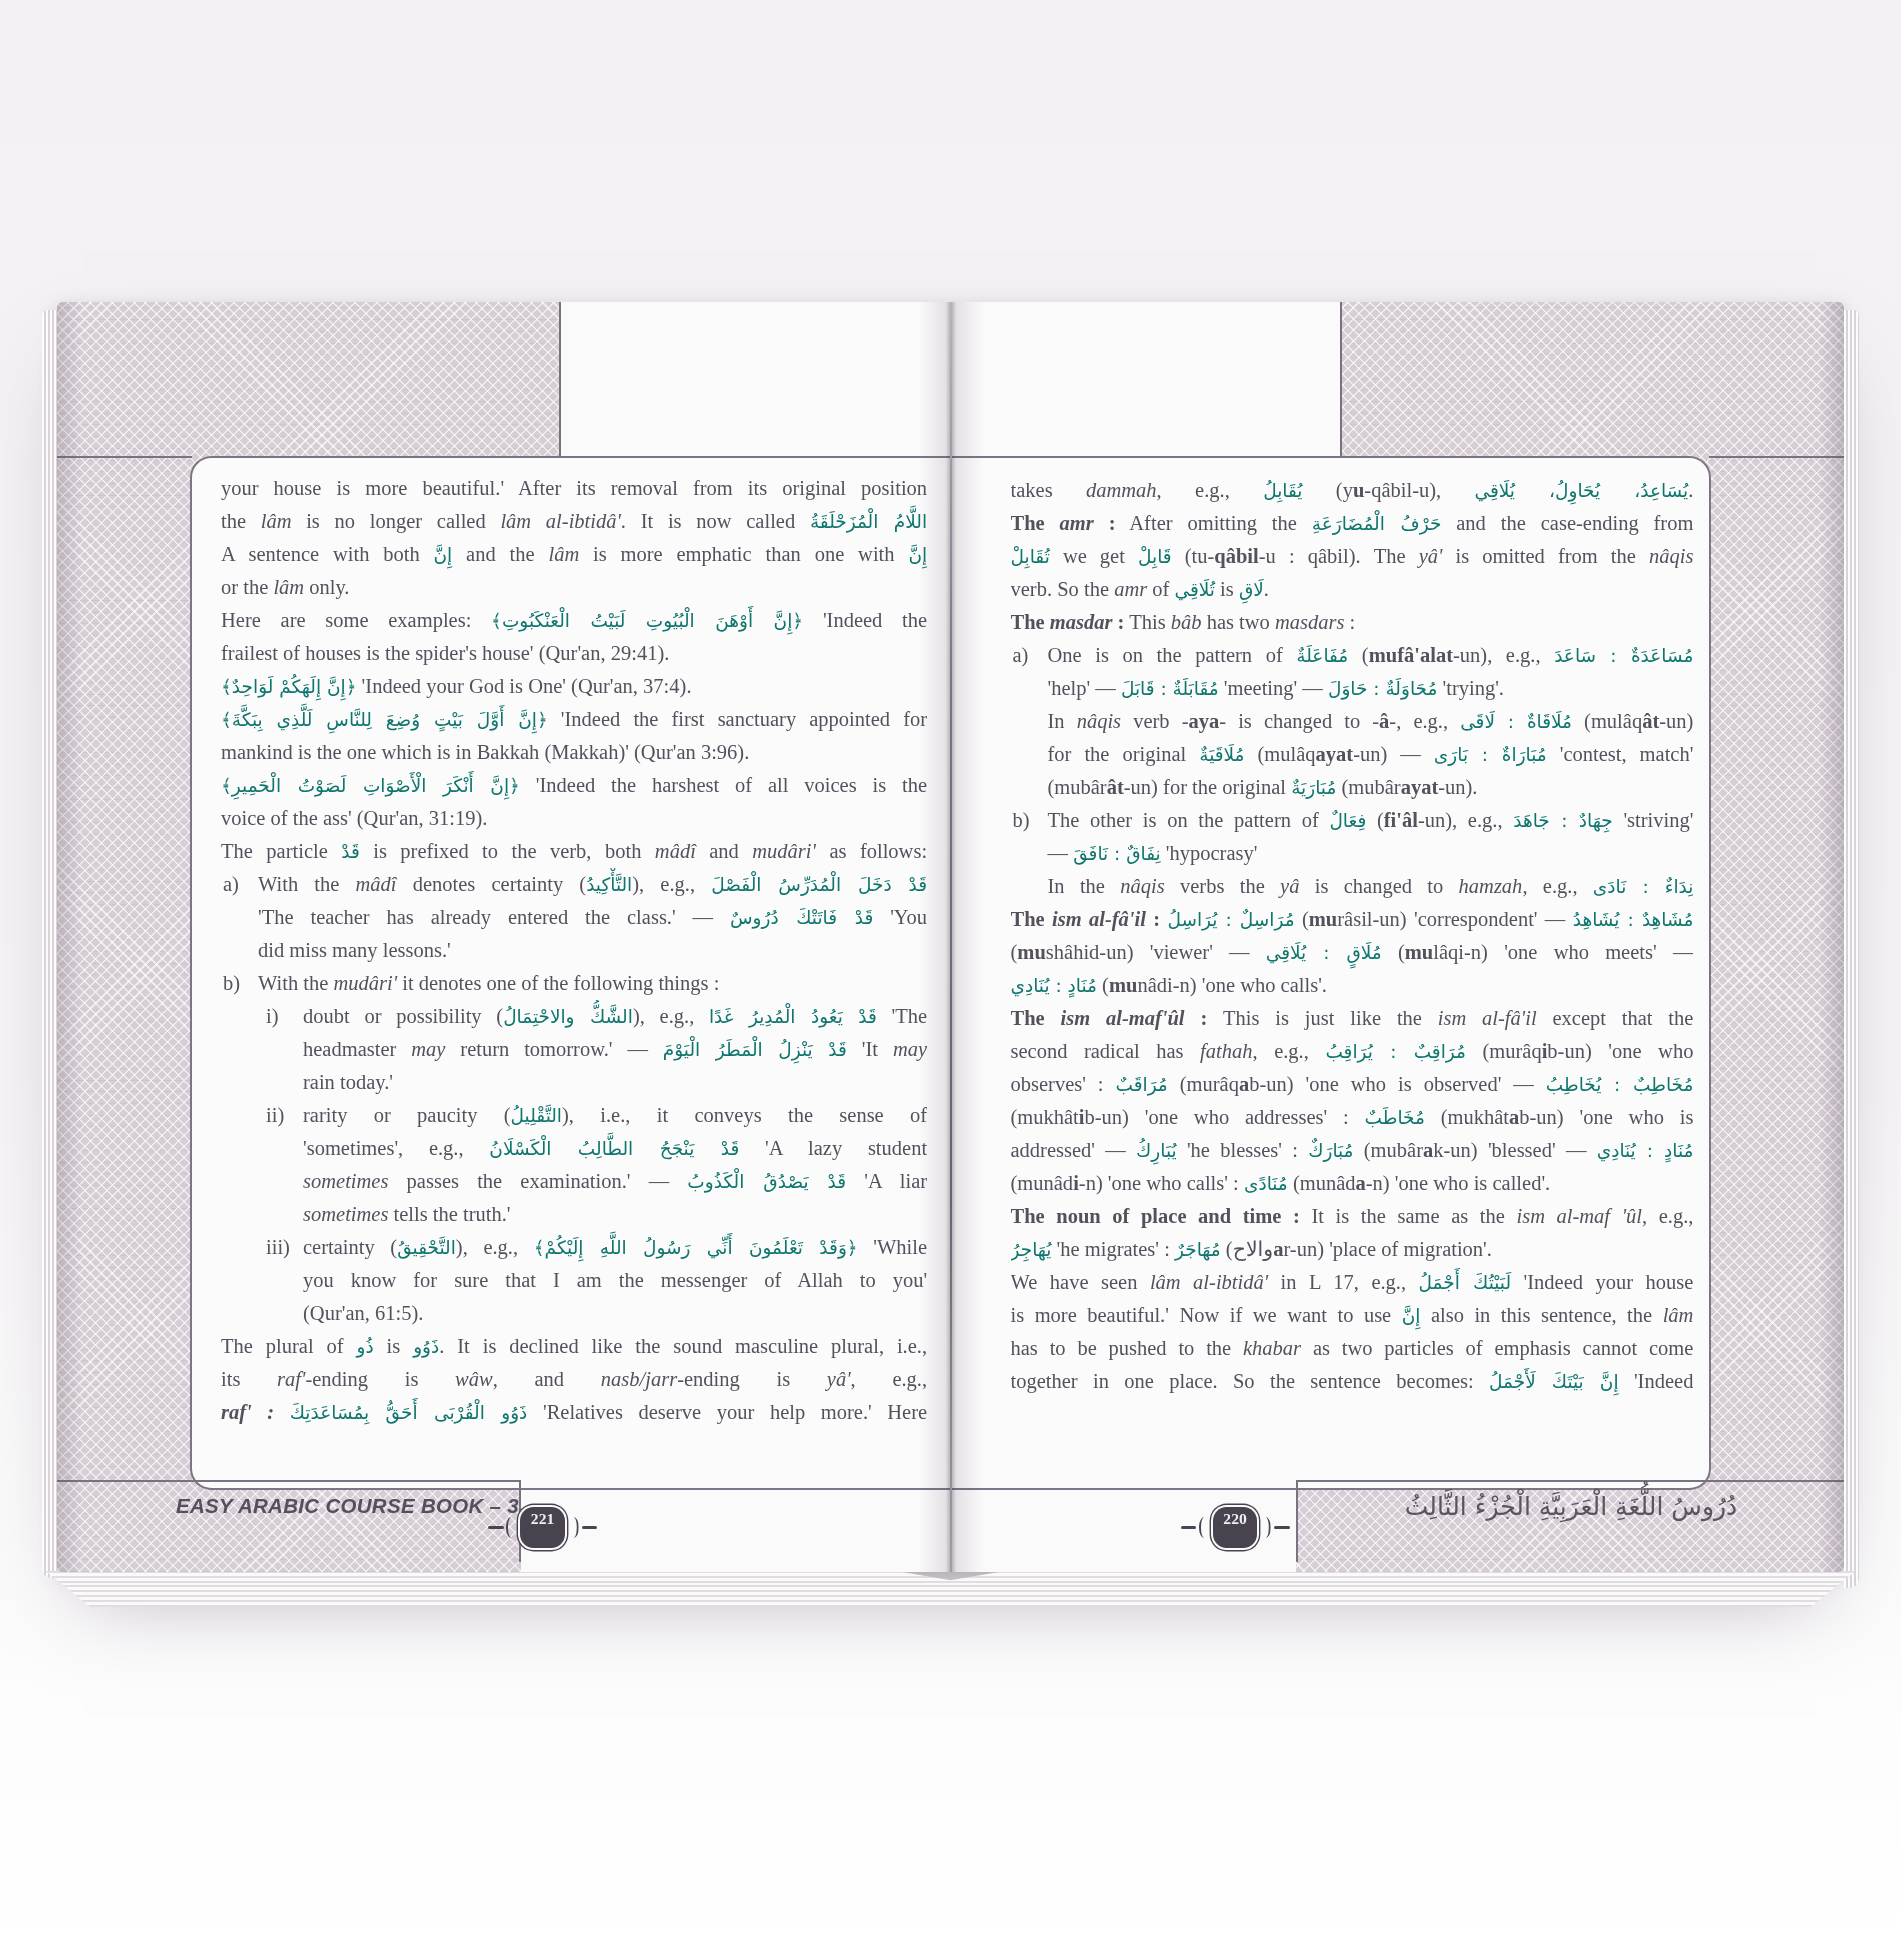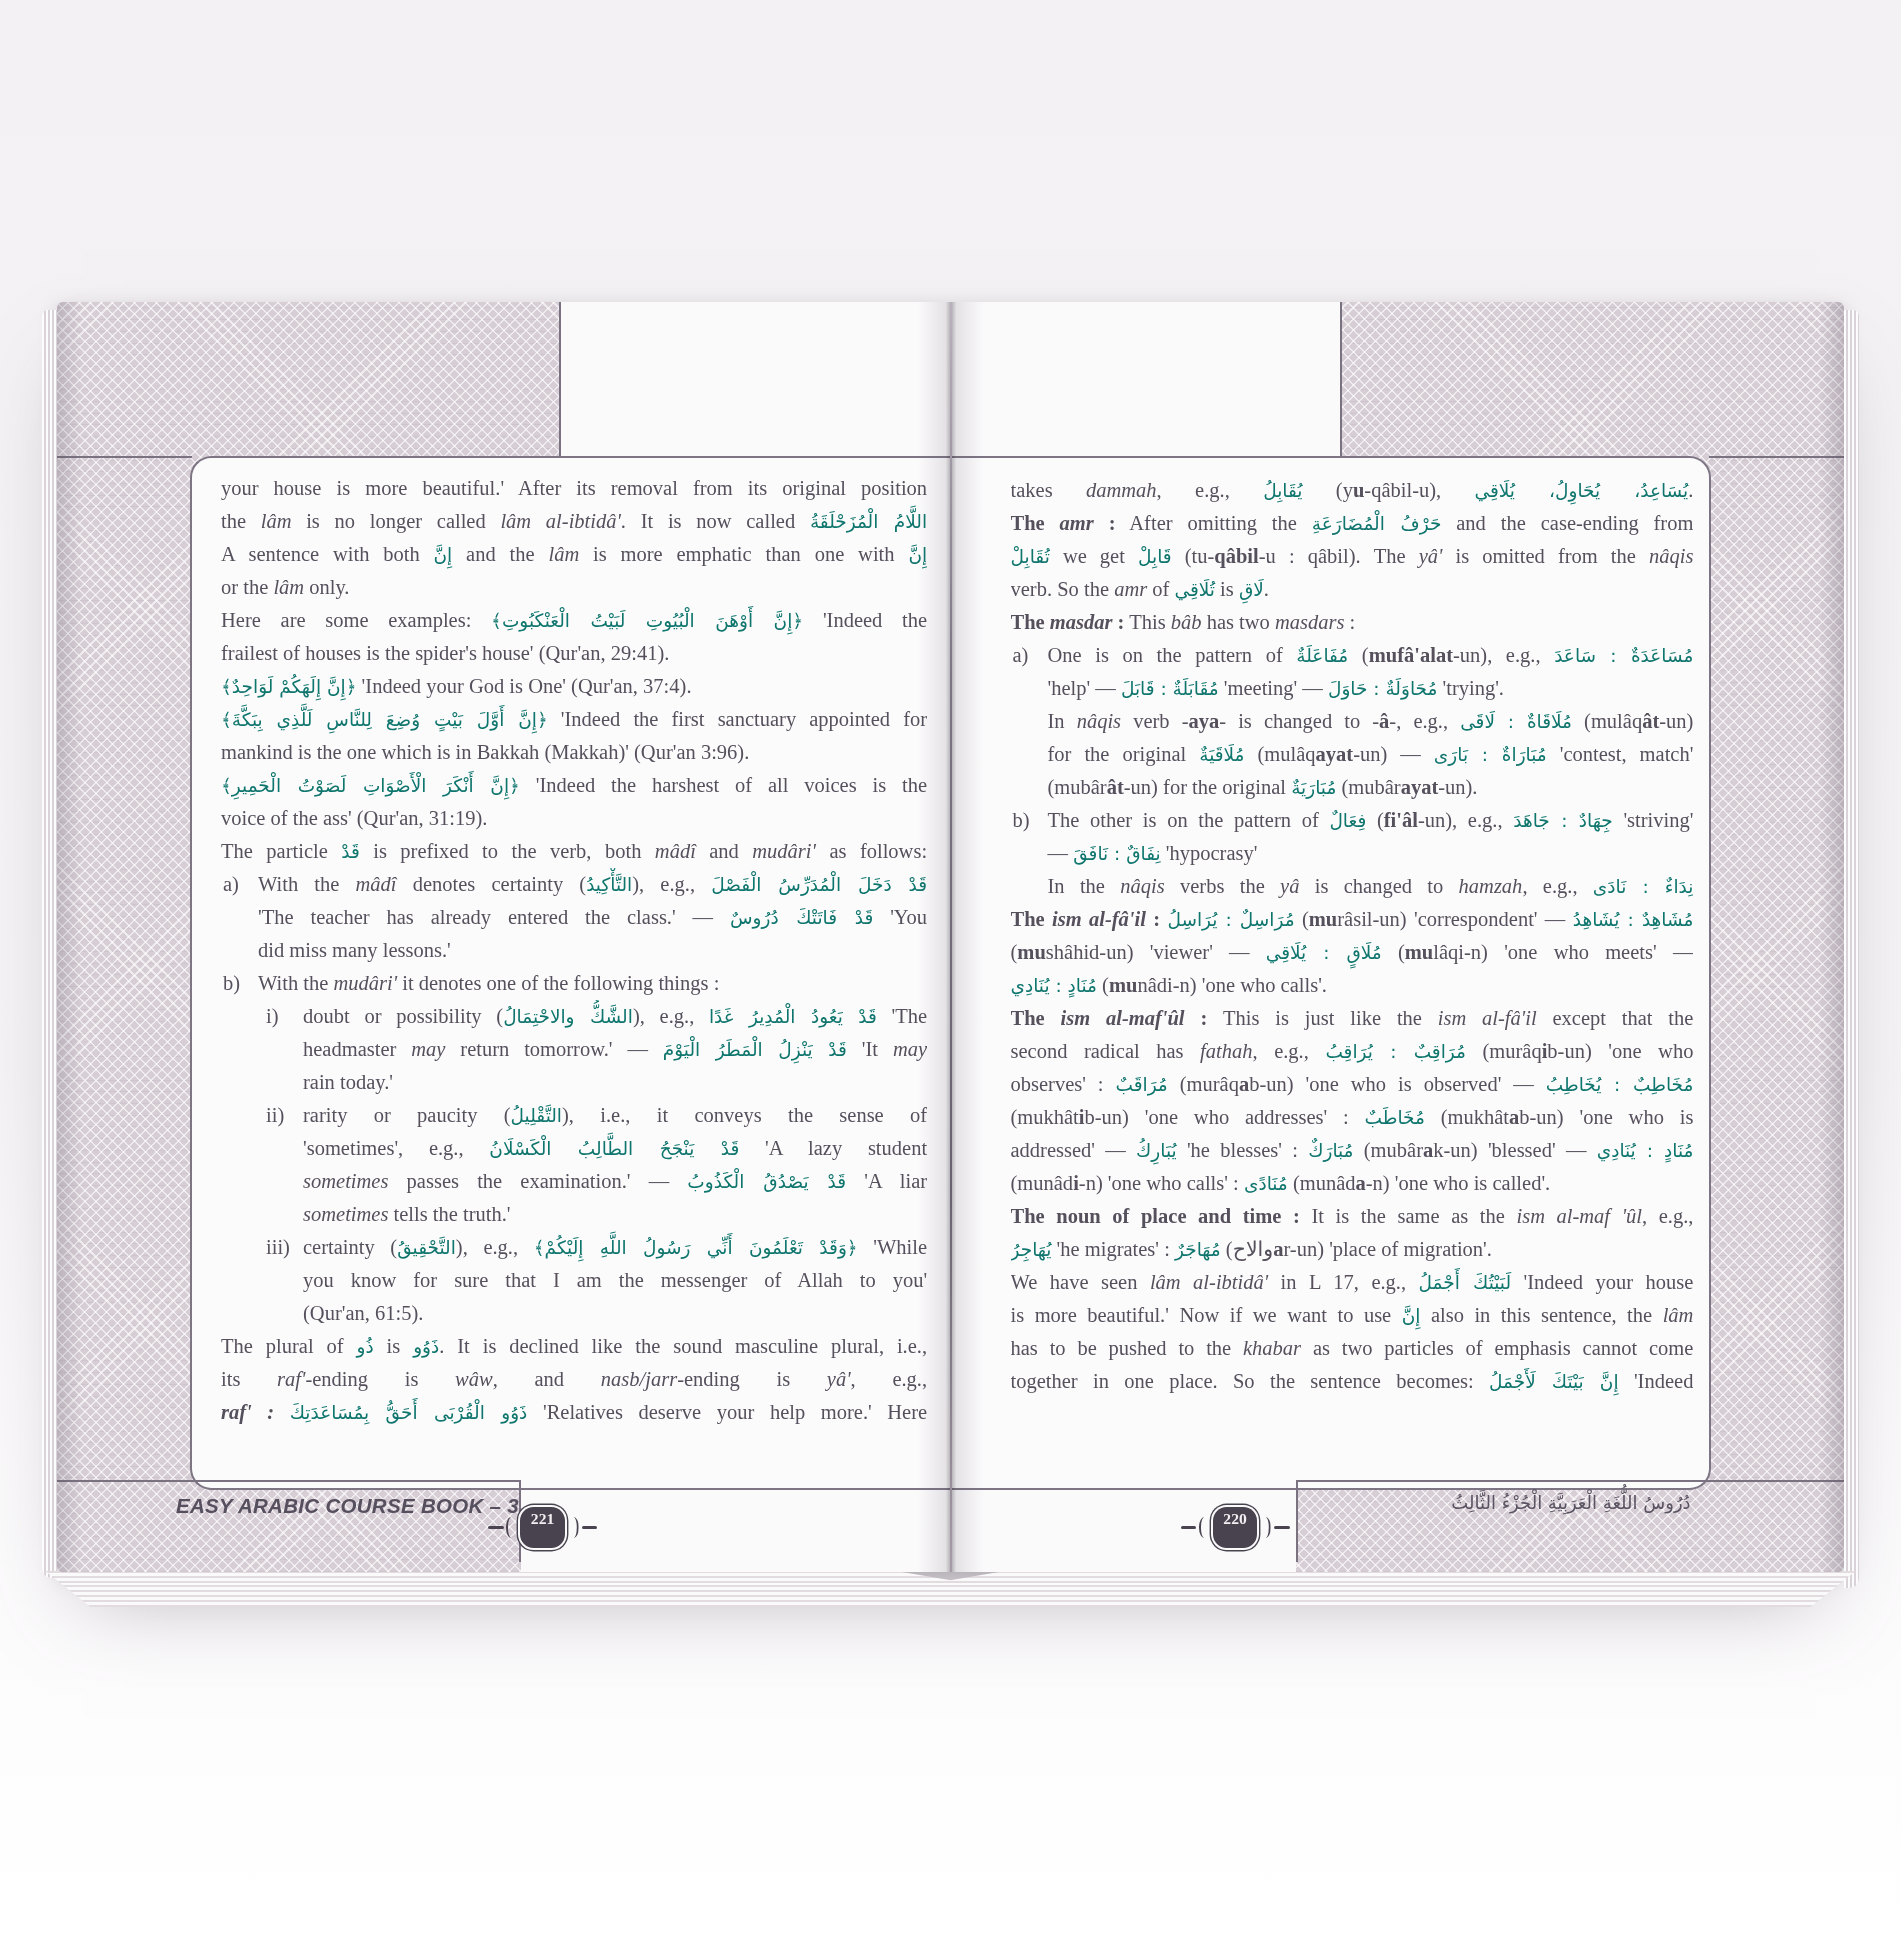--- a/index.html
+++ b/index.html
@@ -52,21 +52,21 @@
   .sg-bi{font-weight:bold;font-style:italic;}
   .sg-ar{font-family:"DejaVu Sans",sans-serif;font-size:18.5px;direction:rtl;unicode-bidi:isolate;color:#0f766e;}
   
   .footer-box{position:absolute;bottom:10px;height:82px;box-sizing:border-box;}
   .page.left  .footer-box{left:0;width:464px;border-top:2px solid #7a7280;border-right:2px solid #7a7280;
                           padding:11.7px 0 0 119px;}
   .page.right .footer-box{right:0;width:548px;border-top:2px solid #7a7280;border-left:2px solid #7a7280;
                           padding:9.8px 0 0 0;text-align:center;}
   .book-title{font-family:"Liberation Sans",sans-serif;font-weight:bold;font-style:italic;
               font-size:20.5px;color:#564f5e;letter-spacing:0.3px;}
-  .book-title-ar{font-family:"DejaVu Sans",sans-serif;font-size:18px;color:#5a5362;direction:rtl;unicode-bidi:isolate;}
+  .book-title-ar{font-family:"DejaVu Sans",sans-serif;font-size:25px;color:#5a5362;direction:rtl;unicode-bidi:isolate;}
   
   .orn{position:absolute;bottom:31px;display:flex;align-items:center;gap:2.9px;height:27px;}
   .page.left  .orn{left:431px;}
   .page.right .orn{left:230px;align-items:center;}
   .orn .dash{width:15.6px;height:2.4px;background:#4a4450;border-radius:2px;}
   .orn .arc{width:8.8px;height:21.5px;border-left:2.4px solid #4a4450;border-radius:50% 0 0 50% / 50% 0 0 50%;}
   .orn .arc.r{transform:scaleX(-1);}
   .orn .oval{background:#49434f;color:#f1eff2;font-family:"Liberation Serif",serif;font-weight:bold;
              font-size:15.6px;line-height:23.4px;height:41px;padding:0 10.7px;border-radius:13.7px;
              box-shadow:0 0 0 2px #fbfafb, 0 0 0 3.4px #49434f;}

